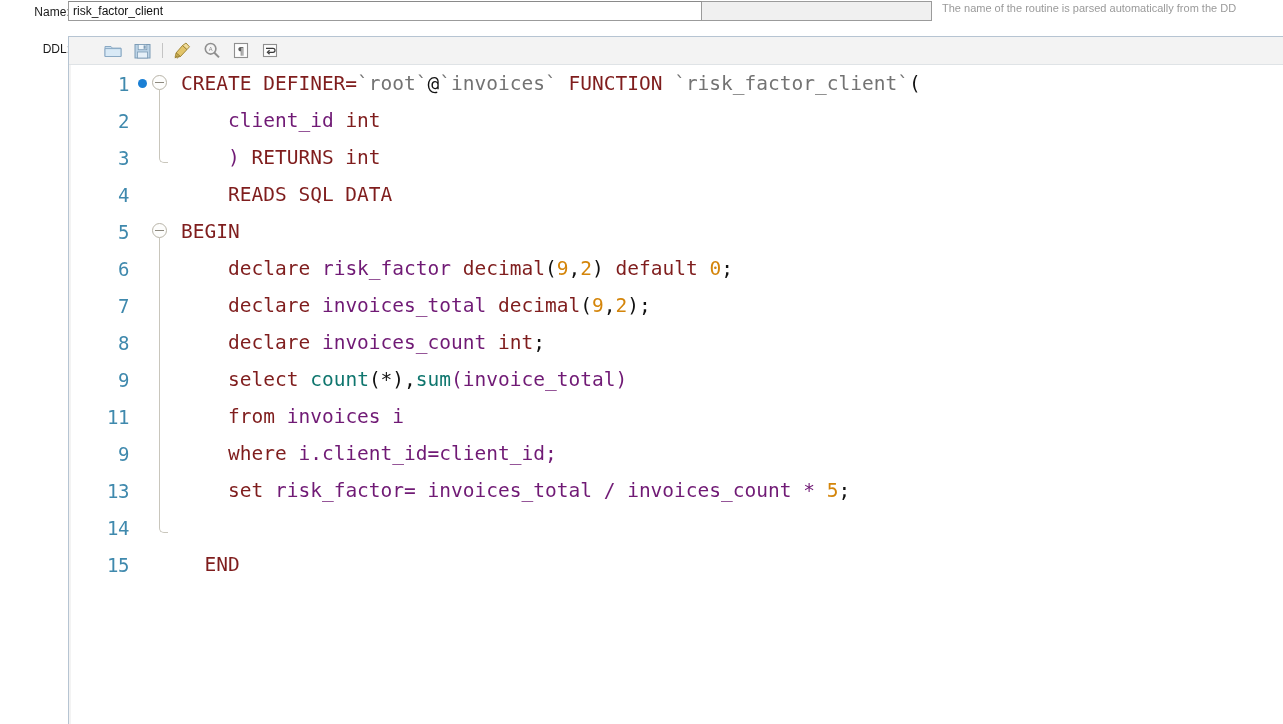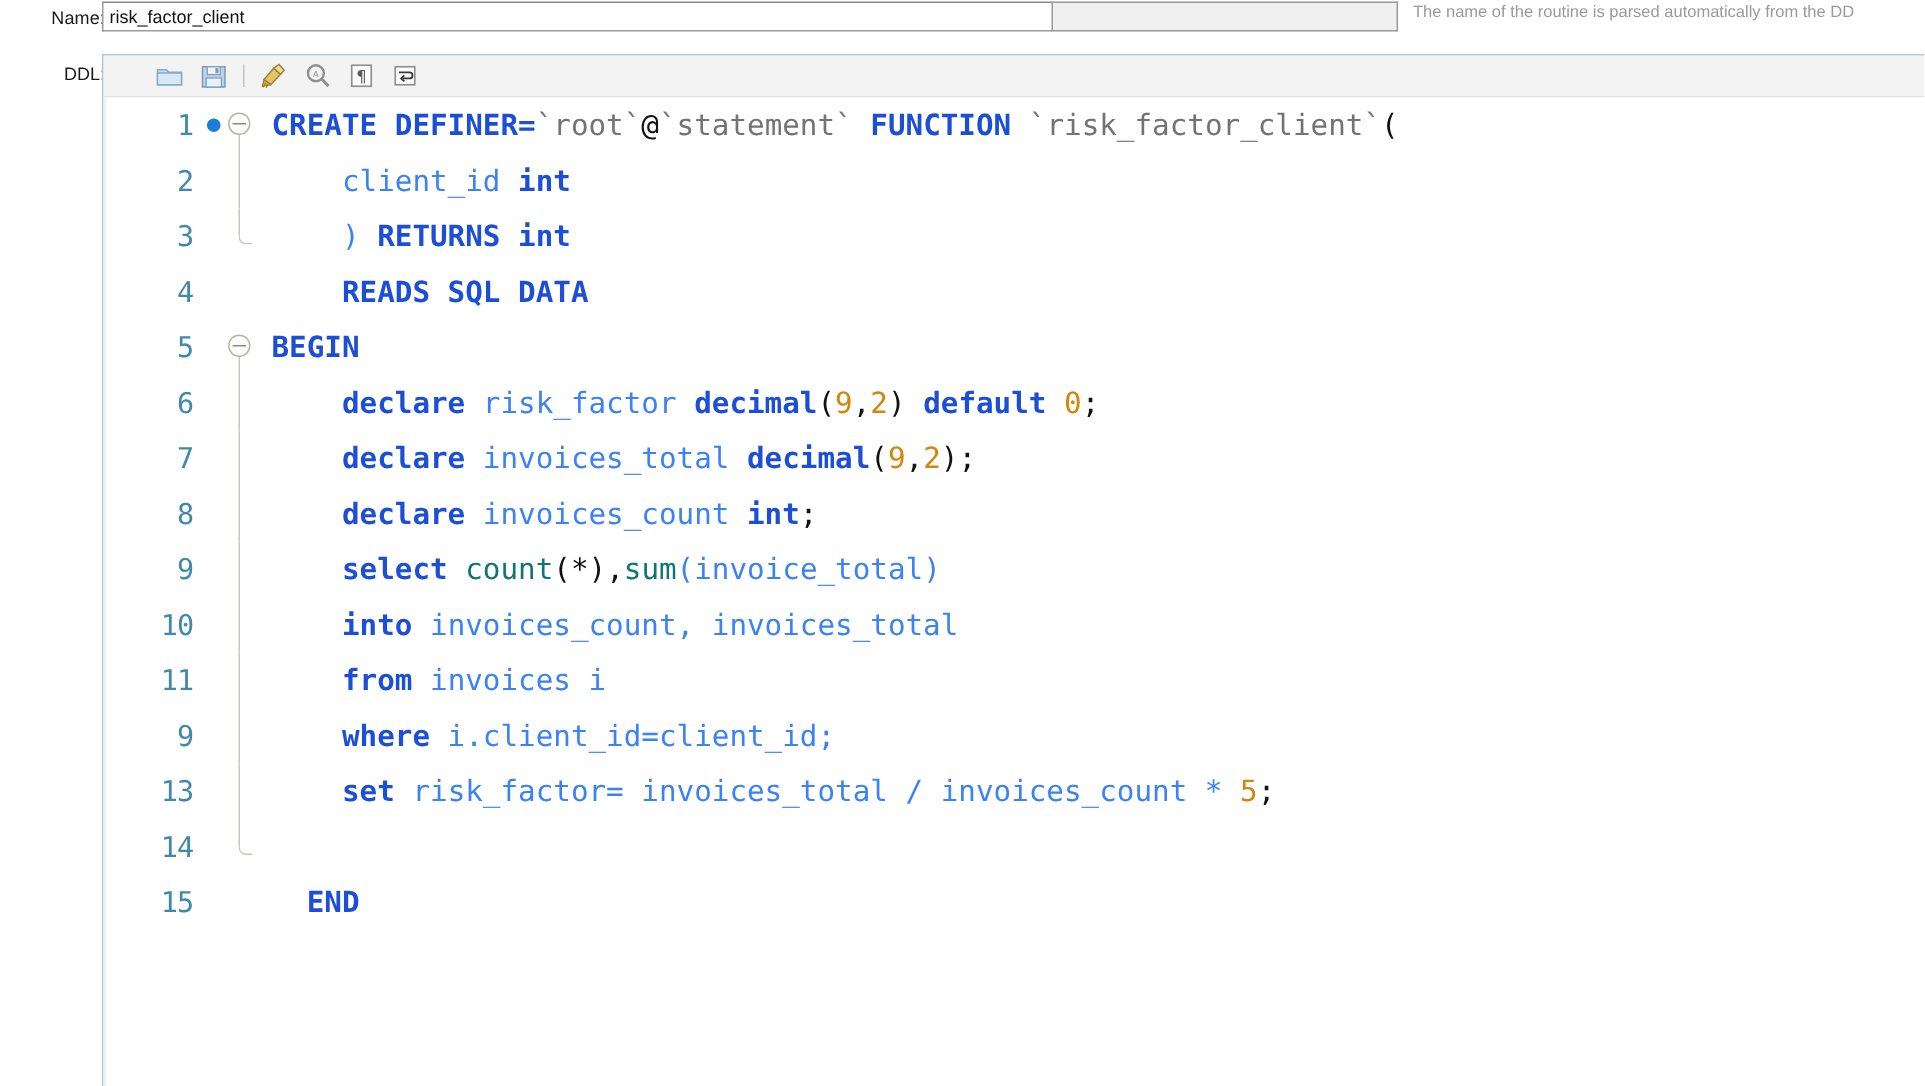--- a/index.html
+++ b/index.html
@@ -197,22 +197,22 @@
   }
   .code-text {
     font-family: "DejaVu Sans Mono", monospace;
     font-size: 19.5px;
     color: #111111;
     white-space: pre;
     letter-spacing: 0px;
   }
 
   
-  .kw   { color: #1d4ed8; font-weight: bold; }
-  .ident{ color: #3b82f6; }
+  .kw   { color: #7f1d1d; font-weight: normal; }
+  .ident{ color: #701a75; }
   .qid  { color: #737373; }
   .num  { color: #d4850a; }
   .fn   { color: #0f766e; }
   .op   { color: #111111; }
   .punc { color: #111111; }
 </style>
 </head>
 <body>
 
 <div id="root">
@@ -281,21 +281,21 @@
     <div class="code-area">
       <div class="code-scroll-border"></div>
       <div id="code-lines">
           <div class="code-row">
             <div class="gutter-num">1</div>
             <div class="gutter-marks">
               <div class="bp-dot"></div>
               <div class="fold-box"></div>
               <div class="fold-line from-mid"></div>
             </div>
-            <div class="code-text"><span class="kw">CREATE DEFINER=</span><span class="qid">`root`</span><span class="op">@</span><span class="qid">`statement`</span><span class="ident"> </span><span class="kw">FUNCTION</span><span class="ident"> </span><span class="qid">`risk_factor_client`</span><span class="punc">(</span></div>
+            <div class="code-text"><span class="kw">CREATE DEFINER=</span><span class="qid">`root`</span><span class="op">@</span><span class="qid">`invoices`</span><span class="ident"> </span><span class="kw">FUNCTION</span><span class="ident"> </span><span class="qid">`risk_factor_client`</span><span class="punc">(</span></div>
           </div>
           <div class="code-row">
             <div class="gutter-num">2</div>
             <div class="gutter-marks">
               <div class="fold-line"></div>
             </div>
             <div class="code-text"><span class="ident">    client_id </span><span class="kw">int</span></div>
           </div>
           <div class="code-row">
             <div class="gutter-num">3</div>
@@ -340,27 +340,20 @@
             <div class="code-text"><span class="ident">    </span><span class="kw">declare</span><span class="ident"> invoices_count </span><span class="kw">int</span><span class="punc">;</span></div>
           </div>
           <div class="code-row">
             <div class="gutter-num">9</div>
             <div class="gutter-marks">
               <div class="fold-line"></div>
             </div>
             <div class="code-text"><span class="ident">    </span><span class="kw">select</span><span class="ident"> </span><span class="fn">count</span><span class="punc">(*),</span><span class="fn">sum</span><span class="ident">(invoice_total)</span></div>
           </div>
           <div class="code-row">
-            <div class="gutter-num">10</div>
-            <div class="gutter-marks">
-              <div class="fold-line"></div>
-            </div>
-            <div class="code-text"><span class="ident">    </span><span class="kw">into</span><span class="ident"> invoices_count, invoices_total</span></div>
-          </div>
-          <div class="code-row">
             <div class="gutter-num">11</div>
             <div class="gutter-marks">
               <div class="fold-line"></div>
             </div>
             <div class="code-text"><span class="ident">    </span><span class="kw">from</span><span class="ident"> invoices i</span></div>
           </div>
           <div class="code-row">
             <div class="gutter-num">9</div>
             <div class="gutter-marks">
               <div class="fold-line"></div>

